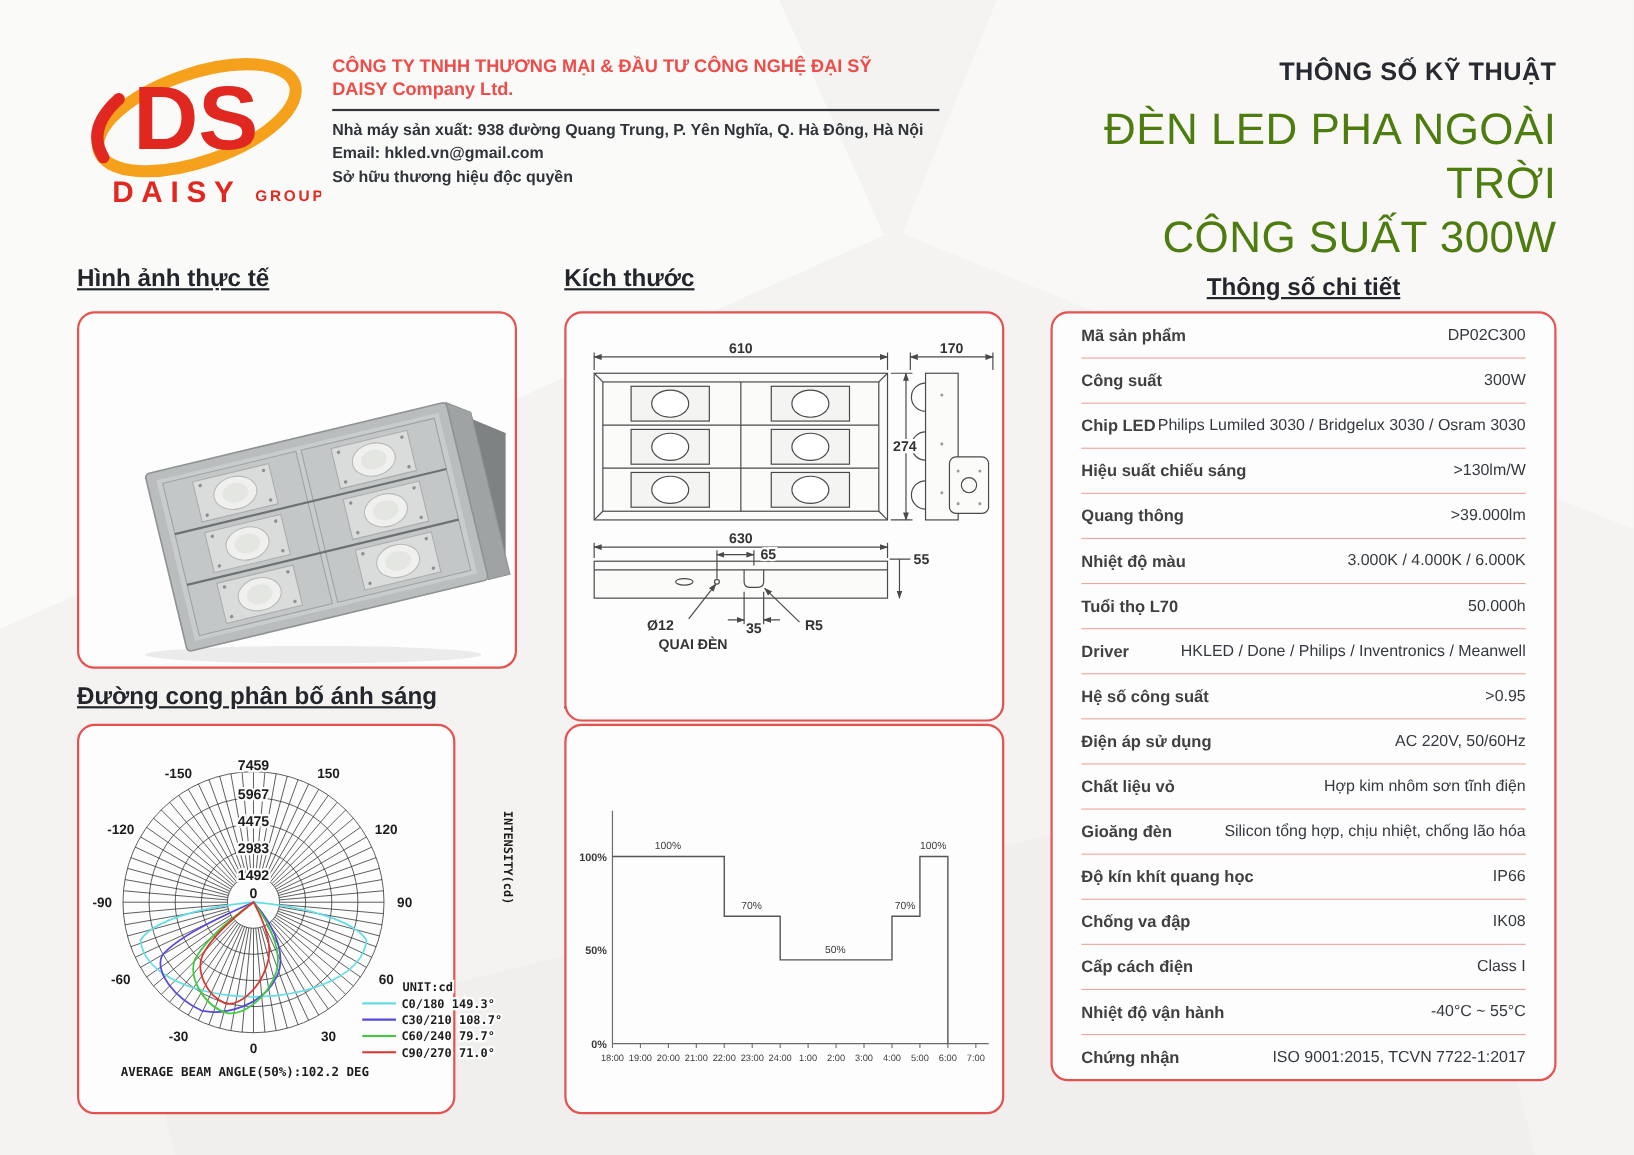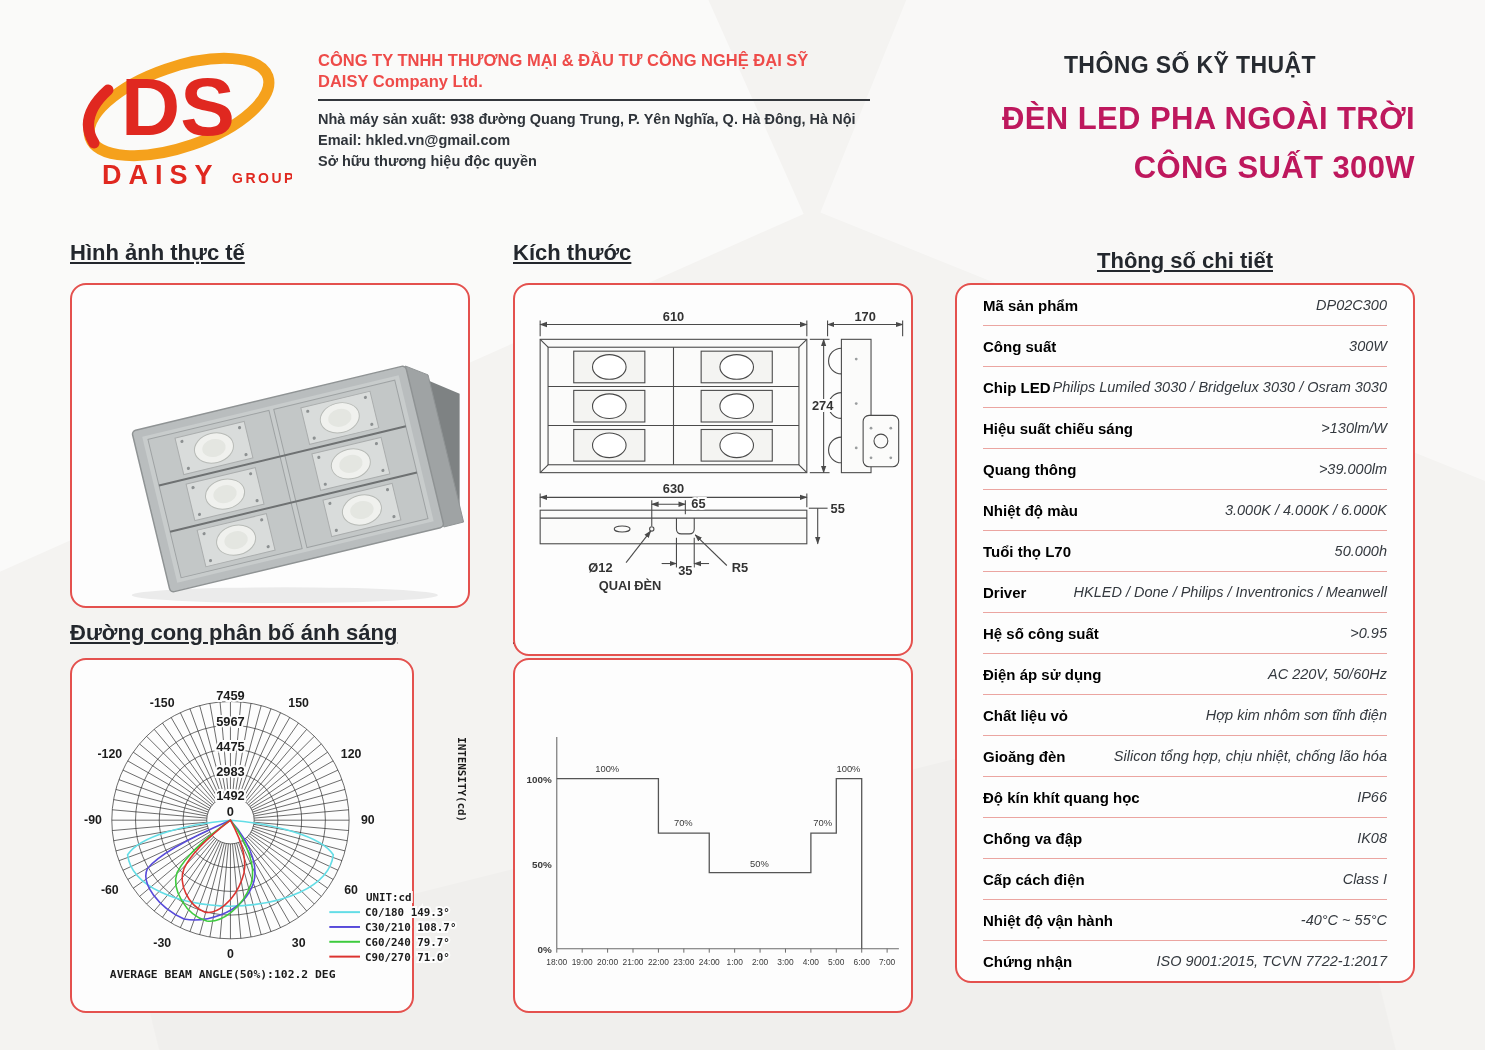--- a/index.html
+++ b/index.html
@@ -12,50 +12,50 @@
     color:#2b3037;
   }
   .deco { position:absolute; pointer-events:none; }
   #deco-a { left:-260px; top:-180px; width:980px; height:620px; background:rgba(255,255,255,.55); transform:rotate(-24deg); }
   #deco-b { right:-300px; top:-120px; width:900px; height:520px; background:rgba(255,255,255,.45); transform:rotate(22deg); }
   #deco-c { left:180px; bottom:-260px; width:1200px; height:500px; background:rgba(0,0,0,.015); transform:rotate(-14deg); }
 
   .abs { position:absolute; }
 
   
-  #company-block { left:318px; top:50px; width:565px; }
+  #company-block { left:302px; top:50px; width:565px; }
   .co-name { font-size:16.5px; font-weight:bold; color:#ee4b49; line-height:21px; }
   #company-divider { width:552px; border-top:2px solid #33373c; margin:7px 0 8px 0; }
   .co-line { font-size:14.5px; font-weight:bold; color:#2f343a; line-height:21px; }
 
   #header-right { top:52px; left:965px; width:450px; text-align:right; }
-  #doc-title { font-size:23px; font-weight:bold; color:#272b31; letter-spacing:.4px;text-align:center; }
-  .product-title { font-size:31px; font-weight:bold; color:#be185d; line-height:49px; letter-spacing:.4px; }
+  #doc-title { font-size:23px; font-weight:bold; color:#272b31; letter-spacing:.4px; }
+  .product-title { font-size:40px; font-weight:normal; color:#4d7c0f; line-height:49px; letter-spacing:.4px; }
   #product-title-1 { margin-top:15px; }
 
   
   .sec-title { font-size:22px; font-weight:bold; color:#23272d;text-decoration:underline; }
   #title-photo { left:70px; top:240px; }
   #title-dims  { left:513px; top:240px; }
   #title-specs { left:955px; top:248px; width:460px; text-align:center; }
   #title-dist  { left:70px; top:620px; }
   #title-derate{ left:513px; top:620px; }
 
   
   .panel { position:absolute; background:#fdfdfd; border:2px solid #e4514e; border-radius:16px; }
   #photo-panel { left:70px;  top:283px; width:400px; height:325px; }
   #dims-panel  { left:513px; top:283px; width:400px; height:373px; }
   #polar-panel { left:70px;  top:658px; width:344px; height:355px; }
   #power-panel { left:513px; top:658px; width:400px; height:355px; }
   #spec-panel  { left:955px; top:283px; width:460px; height:700px; display:flex; flex-direction:column; }
 
   .srow { flex:1; display:flex; align-items:center; justify-content:space-between; margin:0 26px; border-bottom:1.5px solid #eba5a1; }
   .srow:last-child { border-bottom:none; }
-  .slabel { font-size:15px; font-weight:bold; color:#000000; white-space:nowrap; }
-  .sval { font-size:14.5px; font-style:italic; color:#34393f; text-align:right; white-space:nowrap; }
+  .slabel { font-size:15px; font-weight:bold; color:#404040; white-space:nowrap; }
+  .sval { font-size:14.5px; color:#34393f; text-align:right; white-space:nowrap; }
 
   svg { display:block; }
   svg text { font-family:"Liberation Sans", sans-serif; }
   .mono { font-family:"DejaVu Sans Mono", monospace; font-weight:bold; fill:#1c1c1c; }
   .halo { paint-order:stroke; stroke:#fdfdfd; stroke-width:4px; }
   .dimtxt { font-size:13px; fill:#333; font-weight:bold; }
   .grid-line { stroke:#2c2c2c; stroke-width:.7; fill:none; }
 </style>
 </head>
 <body>

